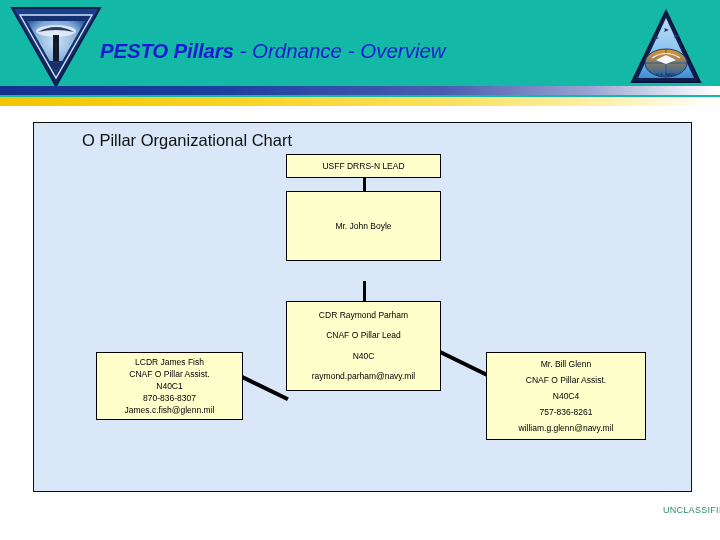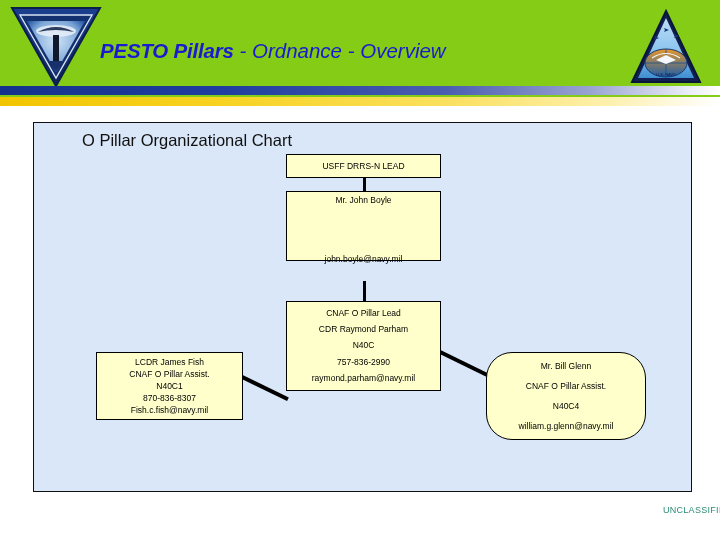--- a/index.html
+++ b/index.html
@@ -14,21 +14,21 @@
     overflow: hidden;
     font-family: "Liberation Sans", sans-serif;
     color: #000000;
   }
 
   
   .header {
     position: absolute;
     left: 0; top: 0;
     width: 720px; height: 98px;
-    background: #84cc16;
+    background: #14b8a6;
   }
   .logo-left {
     position: absolute;
     left: 8px; top: 2px;
     width: 96px; height: 88px;
   }
   .logo-right {
     position: absolute;
     left: 630px; top: 8px;
     width: 72px; height: 78px;
@@ -102,21 +102,21 @@
     align-items: center;
     padding: 3px 3px;
   }
   .obox .line { width: 100%; white-space: nowrap; }
 
   
   .box-usff   { left: 252px; top: 31px;  width: 155px; height: 24px; justify-content: center; }
   .box-boyle  { left: 252px; top: 68px;  width: 155px; height: 70px; gap: 48px; }
   .box-parham { left: 252px; top: 178px; width: 155px; height: 90px; }
   .box-fish   { left: 62px;  top: 229px; width: 147px; height: 68px; }
-  .box-glenn  { left: 452px; top: 229px; width: 160px; height: 88px; border-radius: 26px; }
+  .box-glenn  { left: 452px; top: 229px; width: 160px; height: 88px; }
 
   
   .conn {
     position: absolute;
     background: #000000;
   }
   .conn-v1 { left: 329px; top: 55px;  width: 3px; height: 13px; }
   .conn-v2 { left: 329px; top: 158px; width: 3px; height: 20px; }
   .conn-diag {
     position: absolute;
@@ -207,40 +207,39 @@
   <div class="conn conn-v2"></div>
   <div class="conn-diag conn-left"></div>
   <div class="conn-diag conn-right"></div>
 
   <div class="obox box-usff">
     <div class="line">USFF DRRS-N LEAD</div>
   </div>
 
   <div class="obox box-boyle">
     <div class="line">Mr. John Boyle</div>
-    <div class="line">john.boyle@navy.mil</div>
   </div>
 
   <div class="obox box-parham">
+    <div class="line">CDR Raymond Parham</div>
     <div class="line">CNAF O Pillar Lead</div>
-    <div class="line">CDR Raymond Parham</div>
     <div class="line">N40C</div>
-    <div class="line">757-836-2990</div>
     <div class="line">raymond.parham@navy.mil</div>
   </div>
 
   <div class="obox box-fish">
     <div class="line">LCDR James Fish</div>
     <div class="line">CNAF O Pillar Assist.</div>
     <div class="line">N40C1</div>
     <div class="line">870-836-8307</div>
-    <div class="line">Fish.c.fish@navy.mil</div>
+    <div class="line">James.c.fish@glenn.mil</div>
   </div>
 
   <div class="obox box-glenn">
     <div class="line">Mr. Bill Glenn</div>
     <div class="line">CNAF O Pillar Assist.</div>
     <div class="line">N40C4</div>
+    <div class="line">757-836-8261</div>
     <div class="line">william.g.glenn@navy.mil</div>
   </div>
 </div>
 
 <div class="footer-class">UNCLASSIFIED</div>
 
 </body></html>

